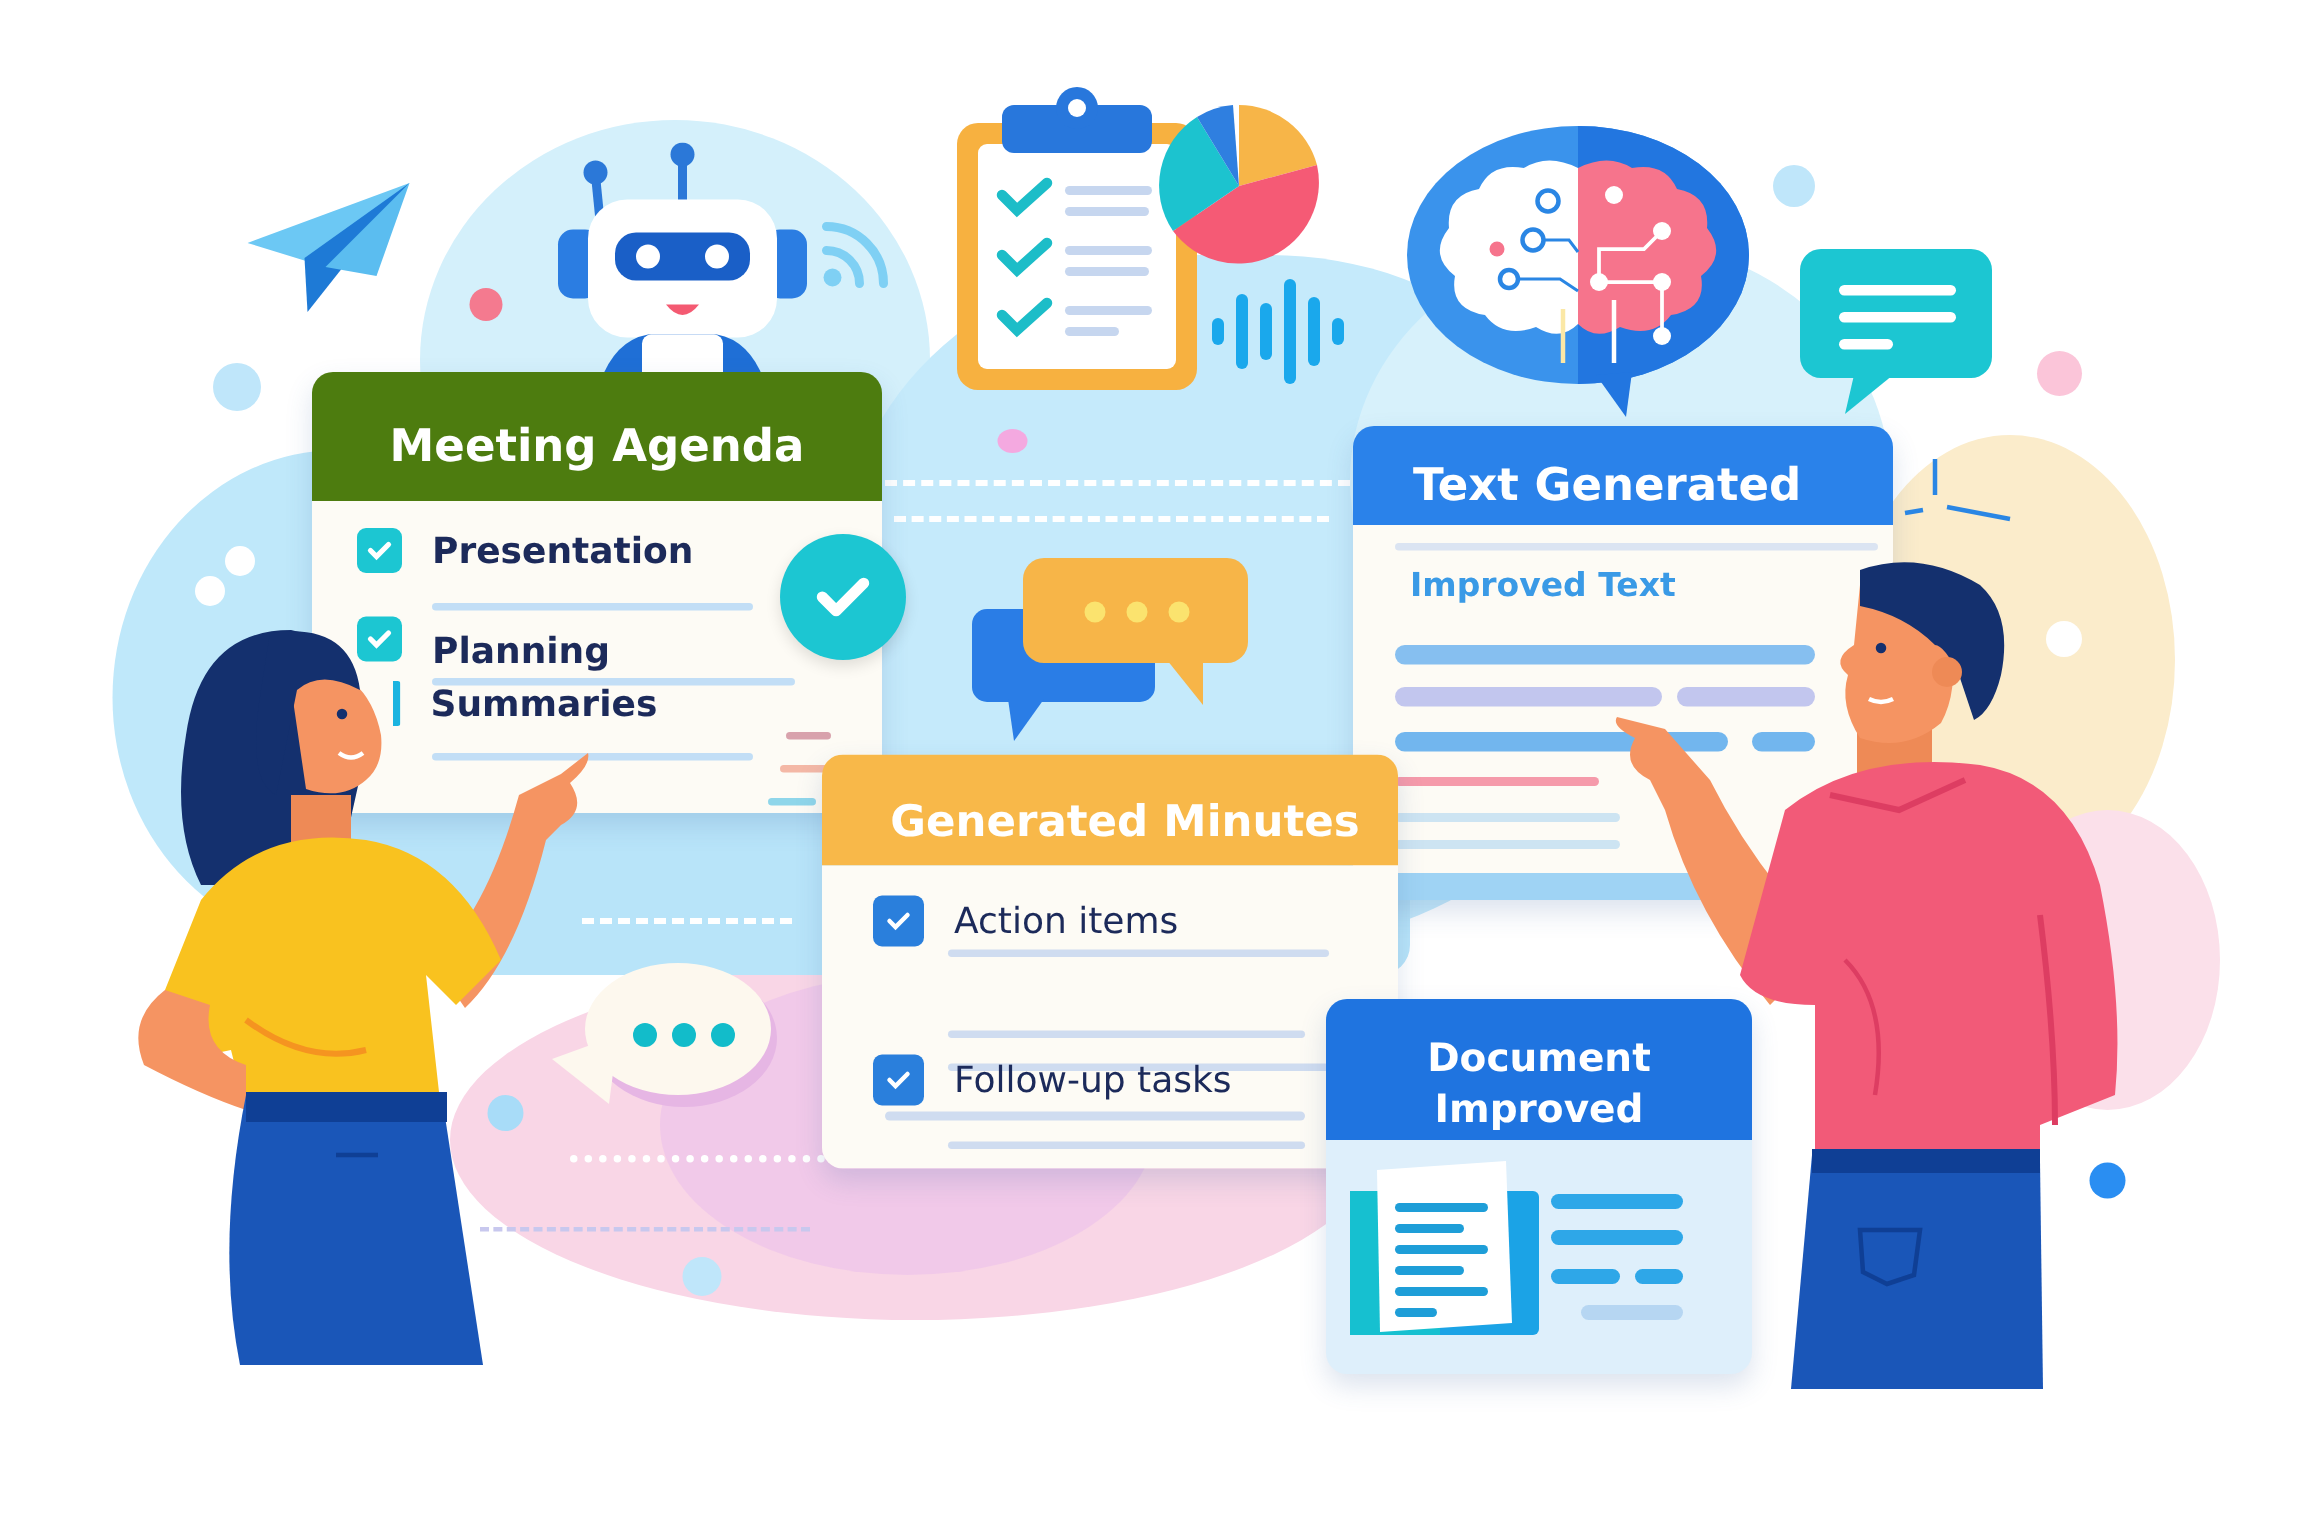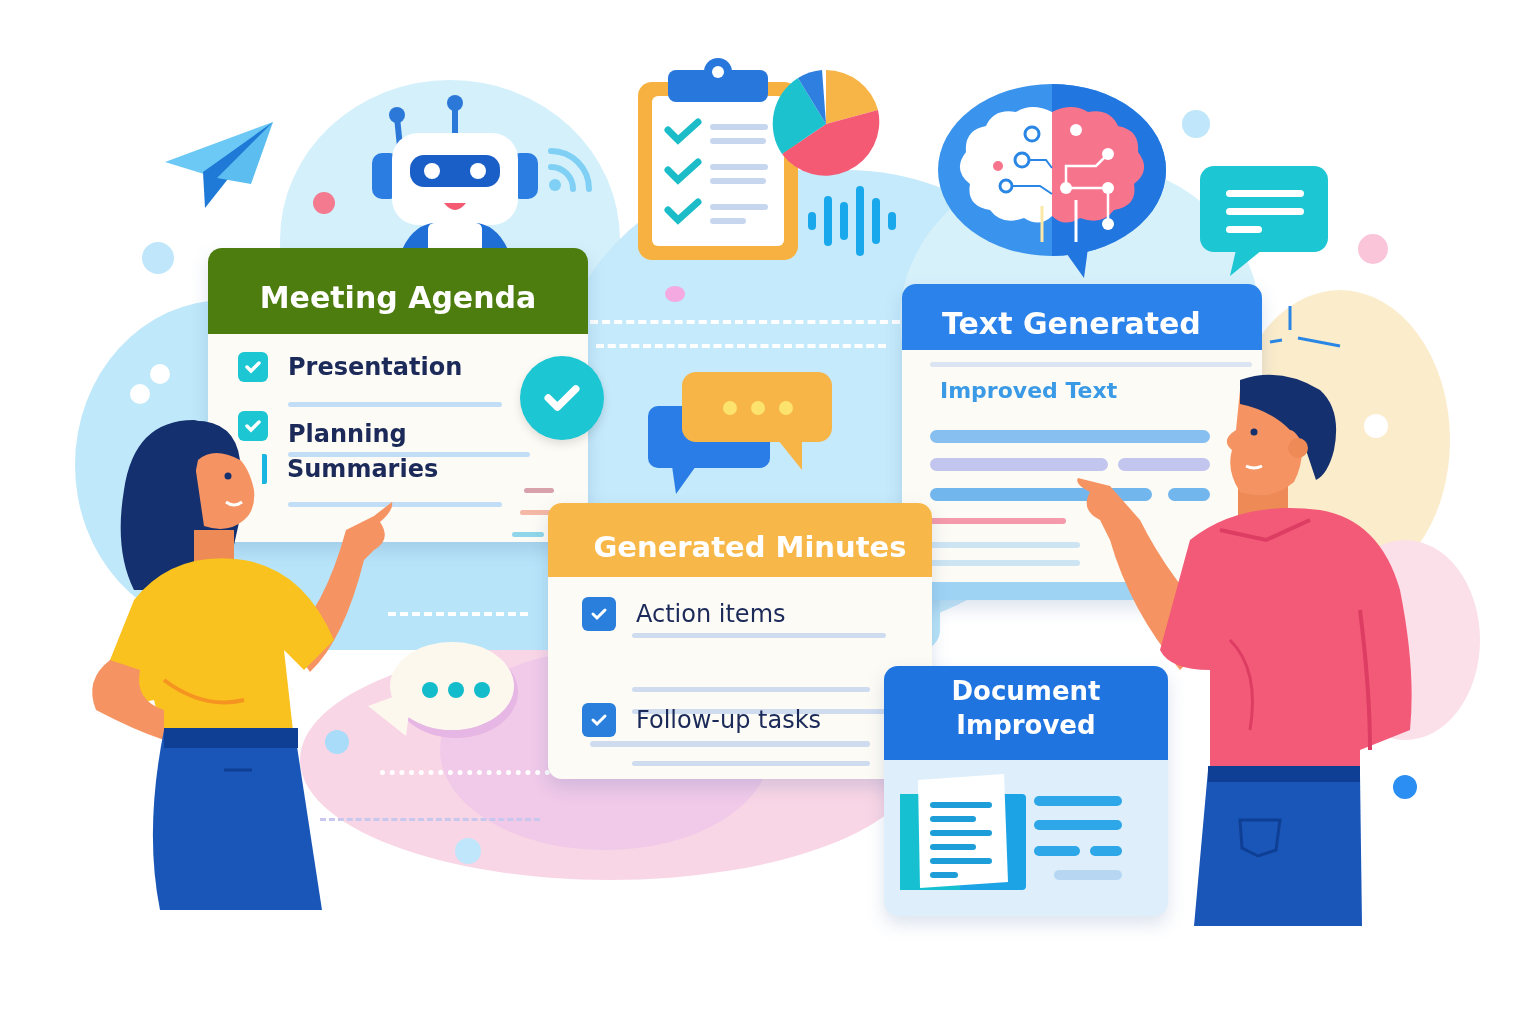--- a/index.html
+++ b/index.html
@@ -239,21 +239,21 @@
         </span>
       <span class="item-text">Follow-up tasks</span>
     </div>
     <div class="line" style="left:84px;top:56px;width:254px;background:#cfdcf0;"></div>
     <div class="line" style="left:84px;top:110px;width:238px;background:#cfdcf0;"></div>
     <div class="line" style="left:42px;top:164px;width:280px;height:6px;background:#cfdcf0;"></div>
   </div>
 </div>
 
 <div class="card" style="left:884px;top:666px;width:284px;height:250px;background:#deeffb;">
-  <div class="card-head" style="background:#1f74e0;height:94px;font-size:26px;line-height:34px;padding-top:8px;box-sizing:border-box;">
+  <div class="card-head" style="background:#1f74e0;height:94px;font-size:26px;line-height:34px;padding-top:23px;box-sizing:border-box;">
     <div>Document</div>
     <div>Improved</div>
   </div>
   <svg class="abs" style="left:16px;top:108px;" width="130" height="120" viewBox="0 0 130 120">
     <rect x="0" y="20" width="126" height="96" rx="4" fill="#1ba3e6"></rect>
     <rect x="0" y="20" width="60" height="96" fill="#16c0d0"></rect>
     <polygon points="18,6 104,0 108,108 20,114" fill="#ffffff"></polygon>
     <rect x="30" y="28" width="62" height="6" rx="3" fill="#1e9ed8"></rect>
     <rect x="30" y="42" width="46" height="6" rx="3" fill="#1e9ed8"></rect>
     <rect x="30" y="56" width="62" height="6" rx="3" fill="#1e9ed8"></rect>

